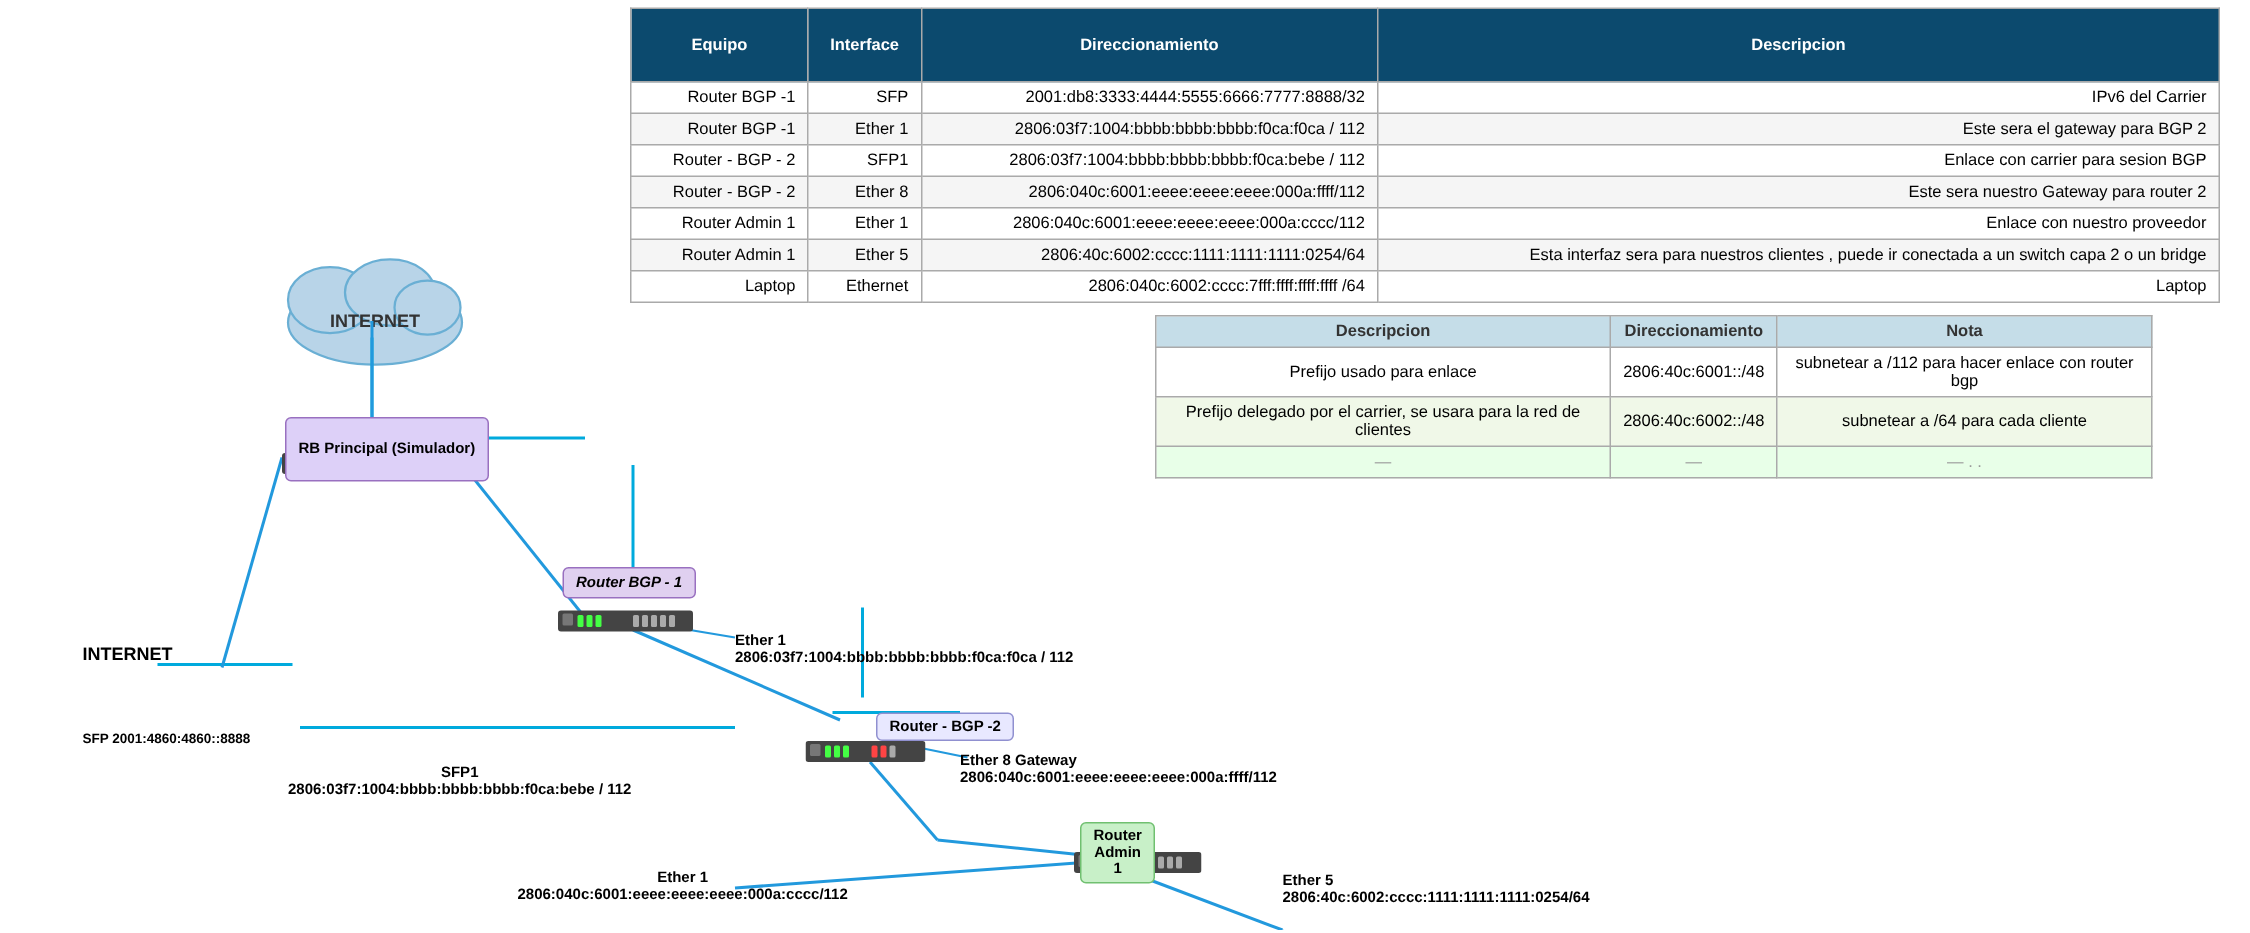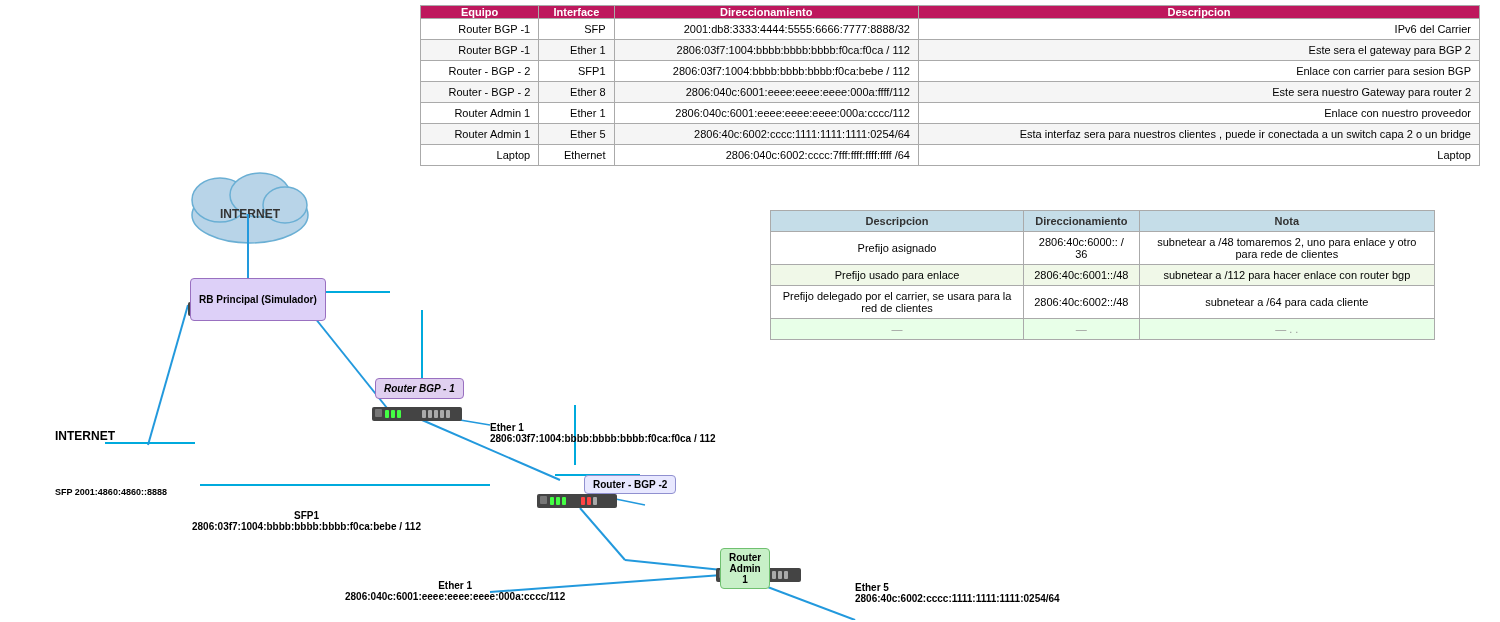--- a/index.html
+++ b/index.html
@@ -1,20 +1,20 @@
 <!DOCTYPE html>
 <html><head>
   <meta charset="utf-8">
   <style>
     * { box-sizing: border-box; margin: 0; padding: 0; }
     body { font-family: Arial, sans-serif; font-size: 11px; background: #fff; width: 1500px; min-height: 622px; position: relative; overflow: hidden; }
 
     
     .main-table { position: absolute; top: 5px; left: 420px; border-collapse: collapse; width: 1060px; }
-    .main-table th { background: #be185d; color: #fff; font-weight: bold; text-align: center; border: 1px solid #aaa; padding: 0 8px; }
+    .main-table th { background: #0c4a6e; color: #fff; font-weight: bold; text-align: center; border: 1px solid #aaa; padding: 18px 8px; }
     .main-table td { border: 1px solid #aaa; text-align: right; padding: 4px 8px; background: #fff; }
     .main-table tr:nth-child(even) td { background: #f5f5f5; }
 
     
     .second-table { position: absolute; top: 210px; left: 770px; border-collapse: collapse; width: 665px; }
     .second-table th { background: #c5dde8; color: #333; font-weight: bold; text-align: center; border: 1px solid #aaa; padding: 4px 8px; }
     .second-table td { border: 1px solid #aaa; text-align: center; padding: 4px 8px; background: #fff; }
     .second-table tr:nth-child(even) td { background: #f0f8e8; }
     .second-table tr.last-row td { background: #e8ffe8; color: #999; }
 
@@ -84,25 +84,20 @@
 
 <table class="second-table">
   <thead>
     <tr>
       <th>Descripcion</th>
       <th>Direccionamiento</th>
       <th>Nota</th>
     </tr>
   </thead>
   <tbody>
-    <tr>
-      <td>Prefijo asignado</td>
-      <td>2806:40c:6000:: / 36</td>
-      <td>subnetear a /48  tomaremos 2, uno para enlace y otro para rede de clientes</td>
-    </tr>
     <tr>
       <td>Prefijo usado para enlace</td>
       <td>2806:40c:6001::/48</td>
       <td>subnetear a /112 para hacer enlace con router bgp</td>
     </tr>
     <tr>
       <td>Prefijo delegado por el carrier, se usara para la red de clientes</td>
       <td>2806:40c:6002::/48</td>
       <td>subnetear a /64 para cada cliente</td>
     </tr>
@@ -208,20 +203,24 @@
       <rect x="3" y="4" width="7" height="8" rx="1" fill="#777"></rect>
       <rect x="13" y="5" width="4" height="8" rx="1" fill="#4f4"></rect>
       <rect x="19" y="5" width="4" height="8" rx="1" fill="#4f4"></rect>
       <rect x="25" y="5" width="4" height="8" rx="1" fill="#4f4"></rect>
       <rect x="44" y="5" width="4" height="8" rx="1" fill="#f44"></rect>
       <rect x="50" y="5" width="4" height="8" rx="1" fill="#f44"></rect>
       <rect x="56" y="5" width="4" height="8" rx="1" fill="#aaa"></rect>
     </svg>
   </div>
 
+  <div style="position:absolute; top:372px; left:640px; font-weight:bold; font-size:10px; z-index:10;">
+    <div>Ether 8 Gateway</div>
+    <div>2806:040c:6001:eeee:eeee:eeee:000a:ffff/112</div>
+  </div>
 
   <div style="position:absolute; top:418px; left:720px; background:#c8f0c8; border:1px solid #70c070; border-radius:4px; padding:3px 8px; font-size:10px; font-weight:bold; text-align:center; z-index:10;">
     <span>Router Admin 1</span>
   </div>
 
   <div style="position:absolute; top:436px; left:716px; z-index:5;">
     <svg width="85" height="18">
       <rect x="0" y="2" width="85" height="14" rx="2" fill="#444"></rect>
       <rect x="3" y="4" width="7" height="8" rx="1" fill="#777"></rect>
       <rect x="13" y="5" width="4" height="8" rx="1" fill="#f84"></rect>

